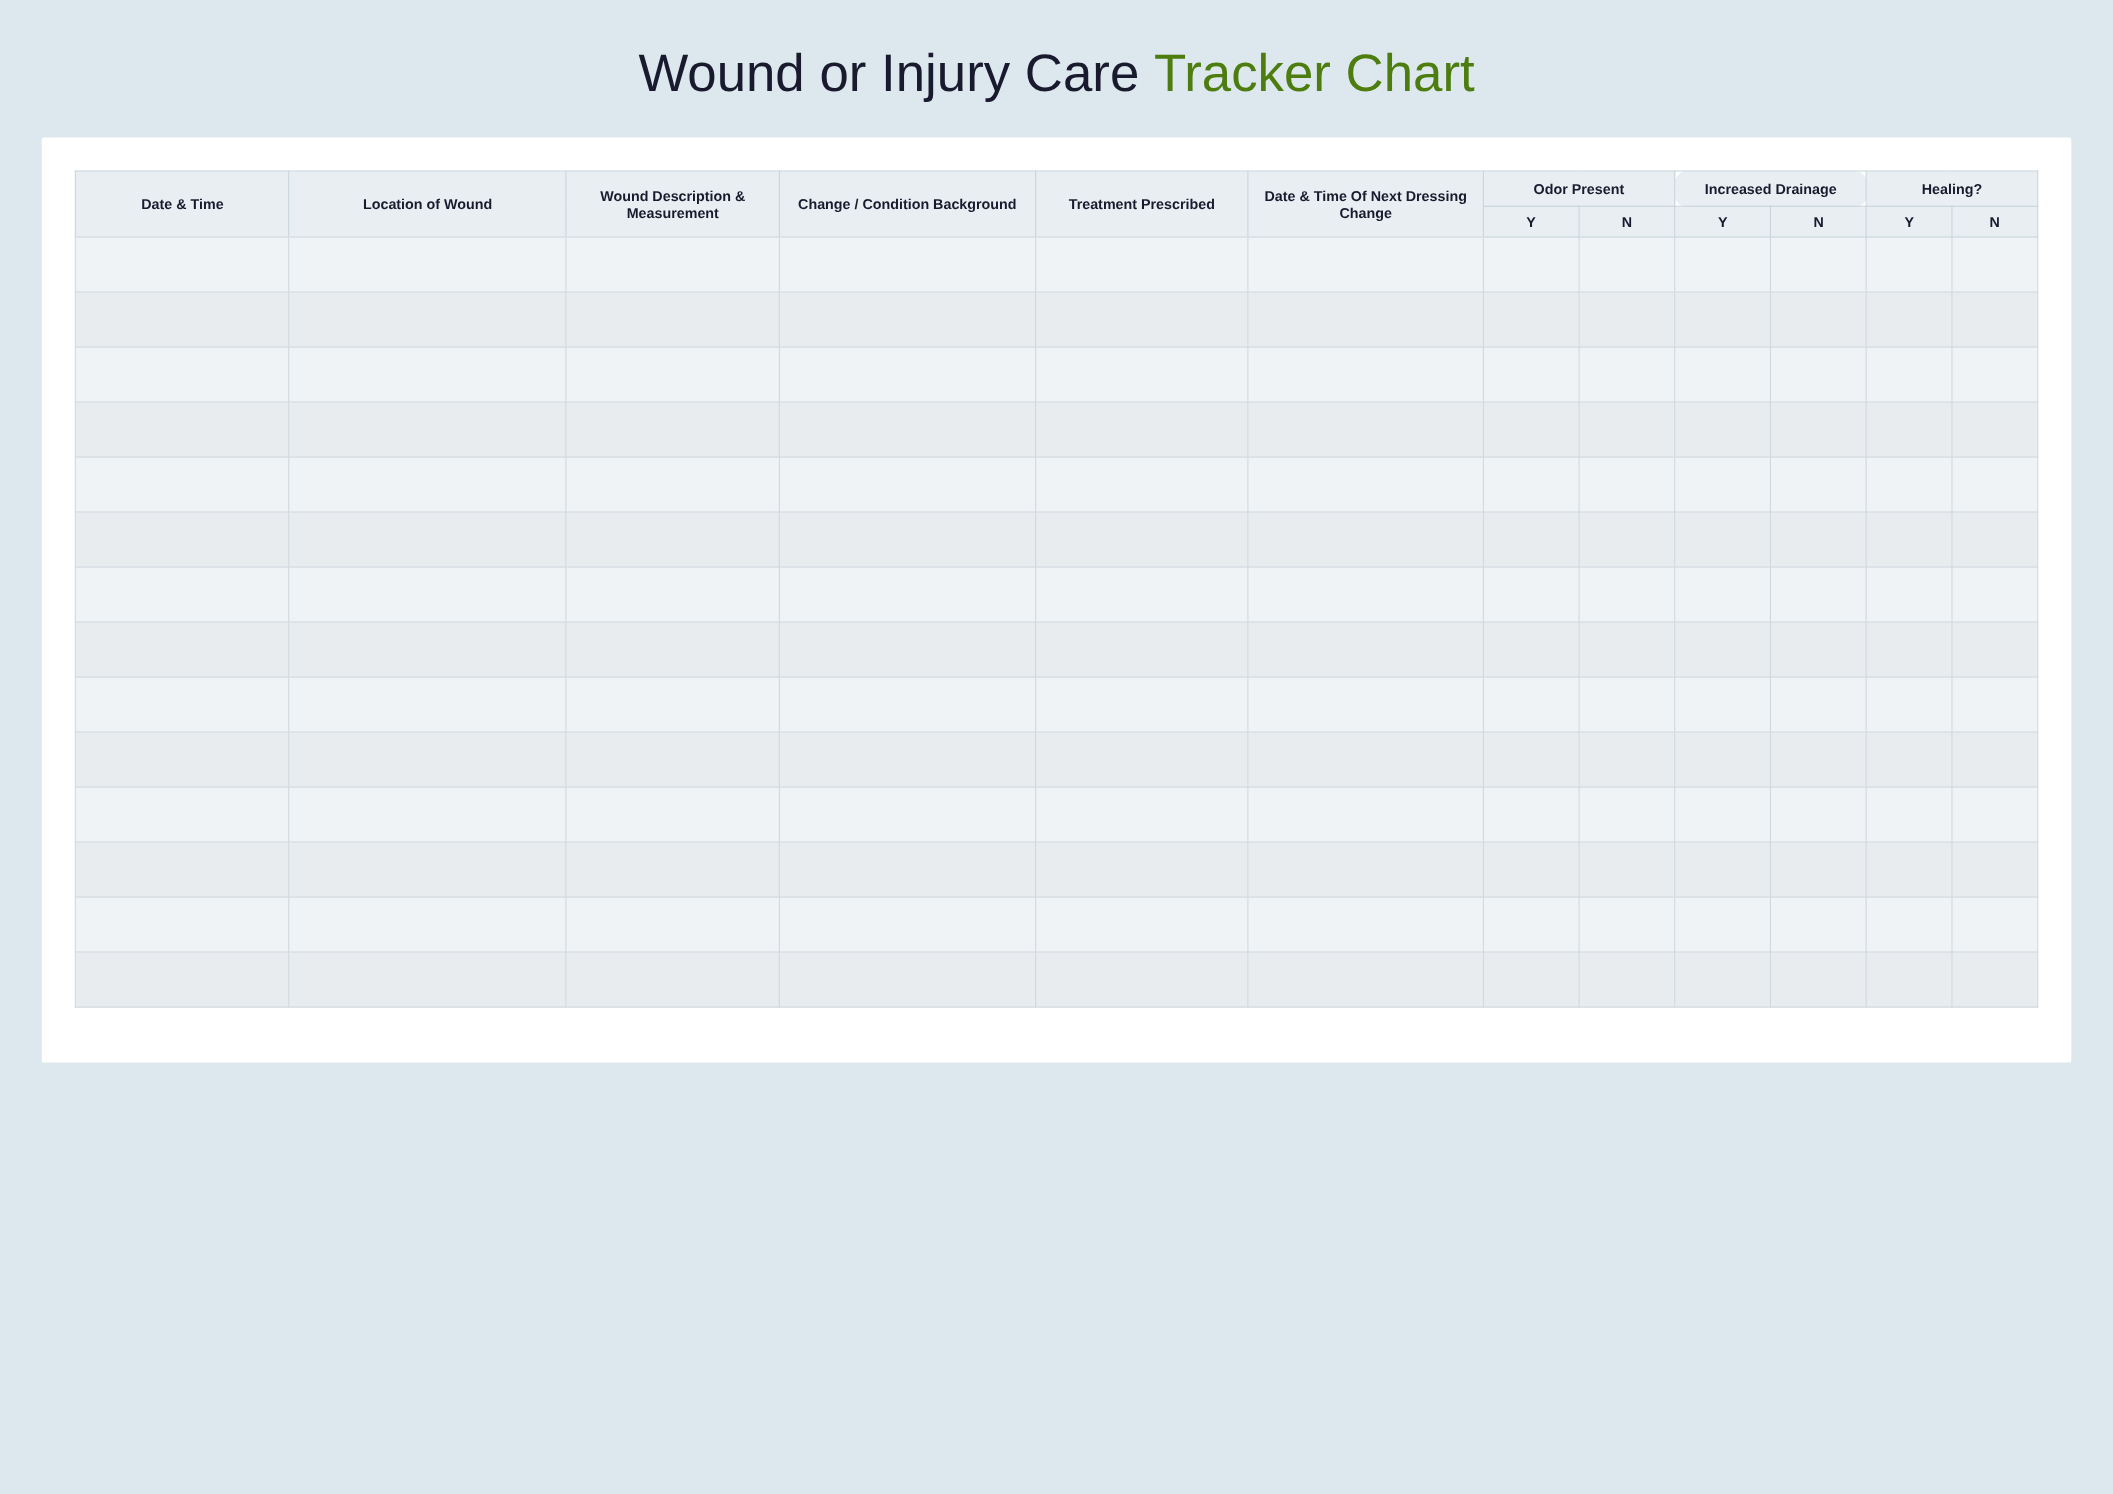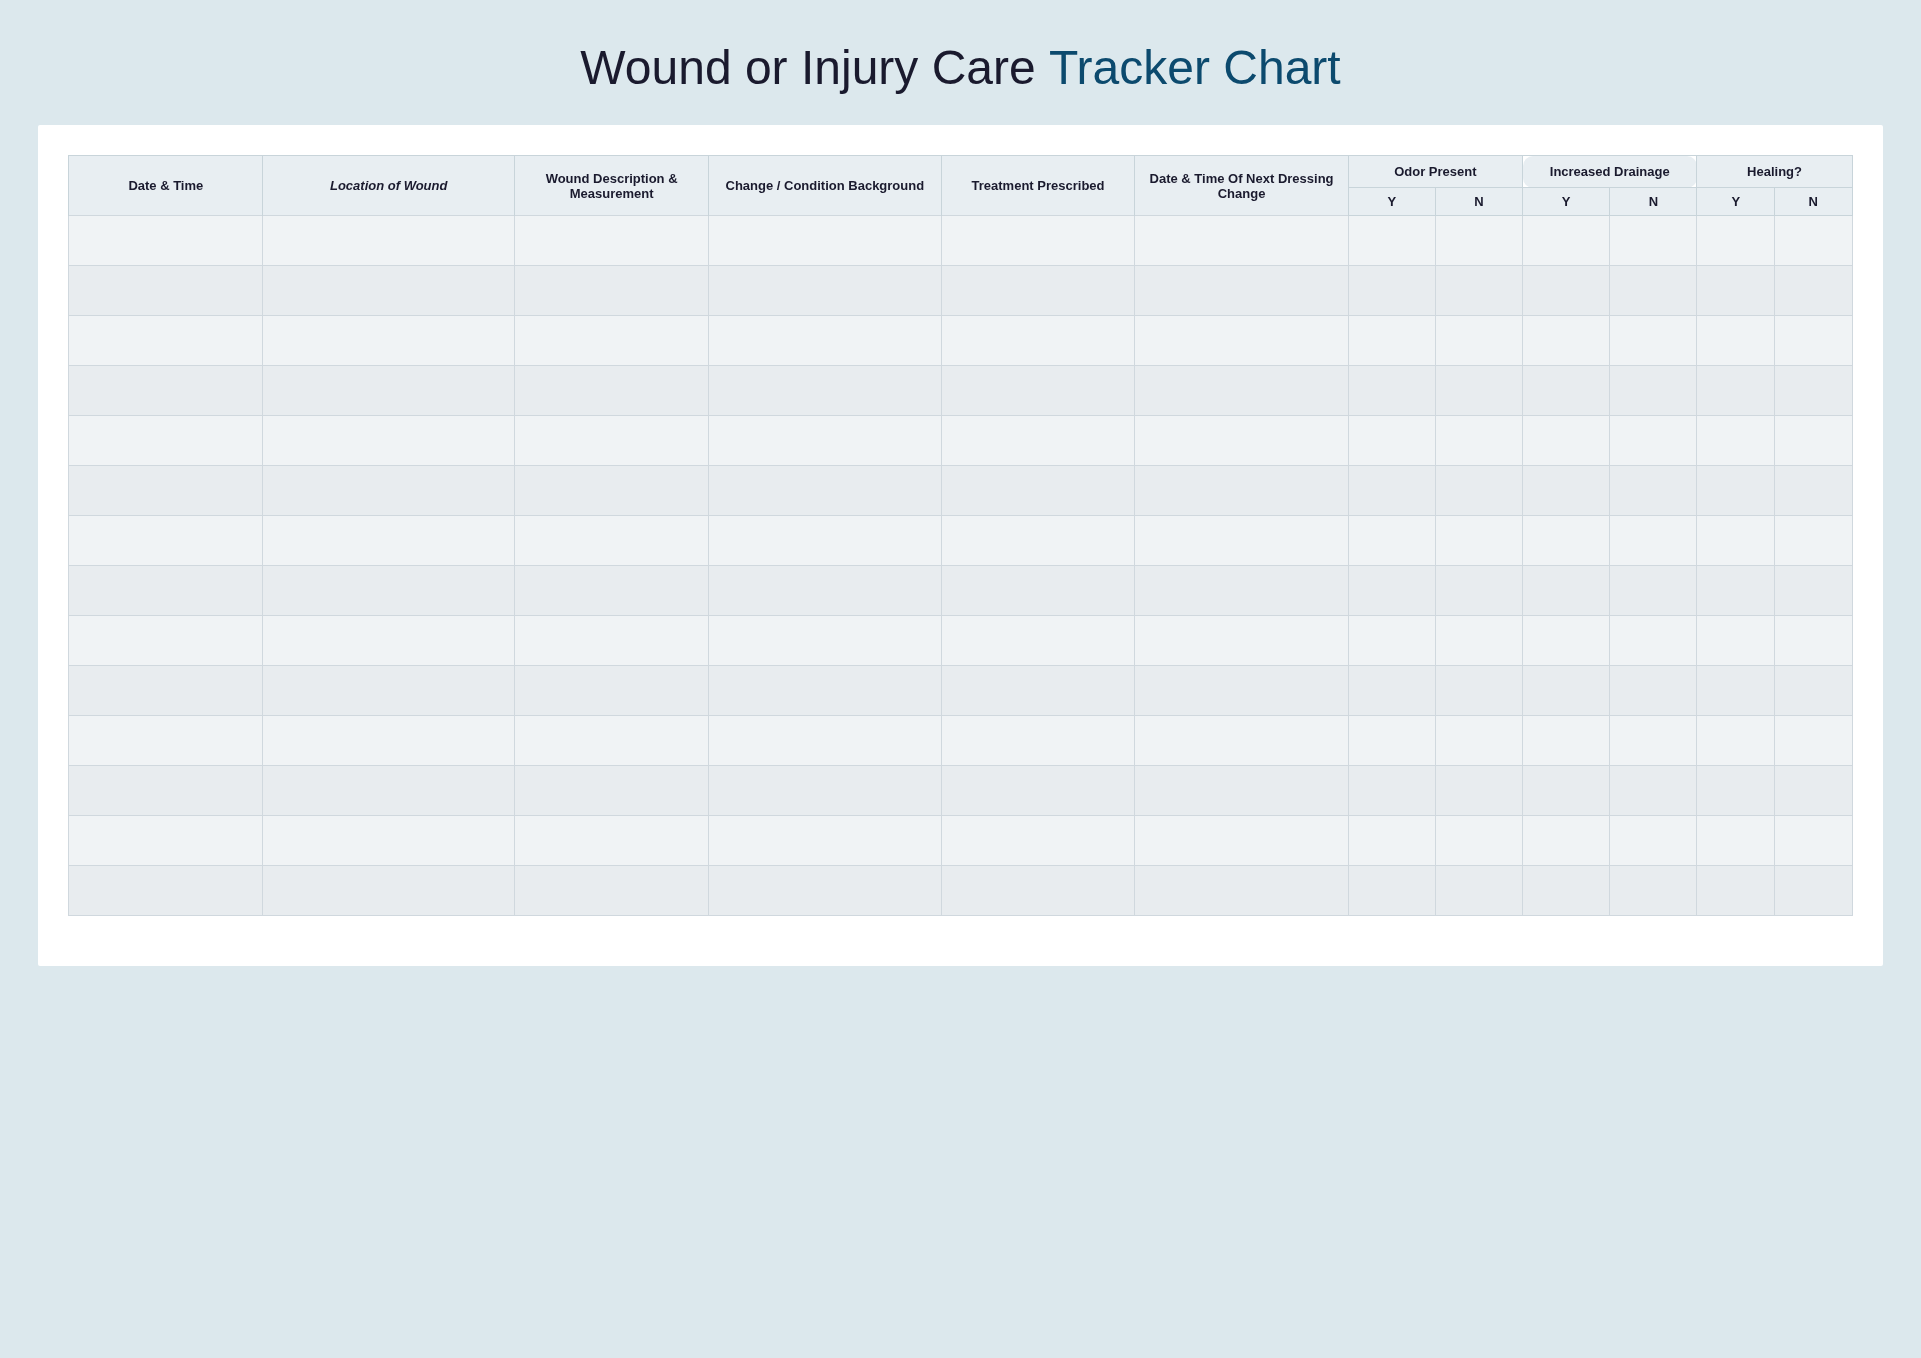--- a/index.html
+++ b/index.html
@@ -28,21 +28,21 @@
       font-size: 48px;
       color: #1a1a2e;
     }
 
     .title-bold {
       font-weight: 400;
     }
 
     .title-light {
       font-weight: 300;
-      color: #0c4a6e;
+      color: #4d7c0f;
     }
 
     .main-content {
       background-color: #ffffff;
       width: 96%;
       margin: 0 auto 40px;
       padding: 30px 30px 50px;
       border-radius: 2px;
     }
 
@@ -80,21 +80,21 @@
       height: 50px;
       text-align: center;
       vertical-align: middle;
     }
 
     .tracker-table tbody tr:nth-child(even) td {
       background-color: #e8ecef;
     }
 
     .col-date { width: 10%; }
-    .col-location { width: 13%; font-style: italic; }
+    .col-location { width: 13%; }
     .col-wound { width: 10%; }
     .col-injury { width: 12%; }
     .col-treatment { width: 10%; }
     .col-next-date { width: 11%; }
     .col-odor-y { width: 4.5%; }
     .col-odor-n { width: 4.5%; }
     .col-drain-y { width: 4.5%; }
     .col-drain-n { width: 4.5%; }
     .col-heal-y { width: 4%; }
     .col-heal-n { width: 4%; }

